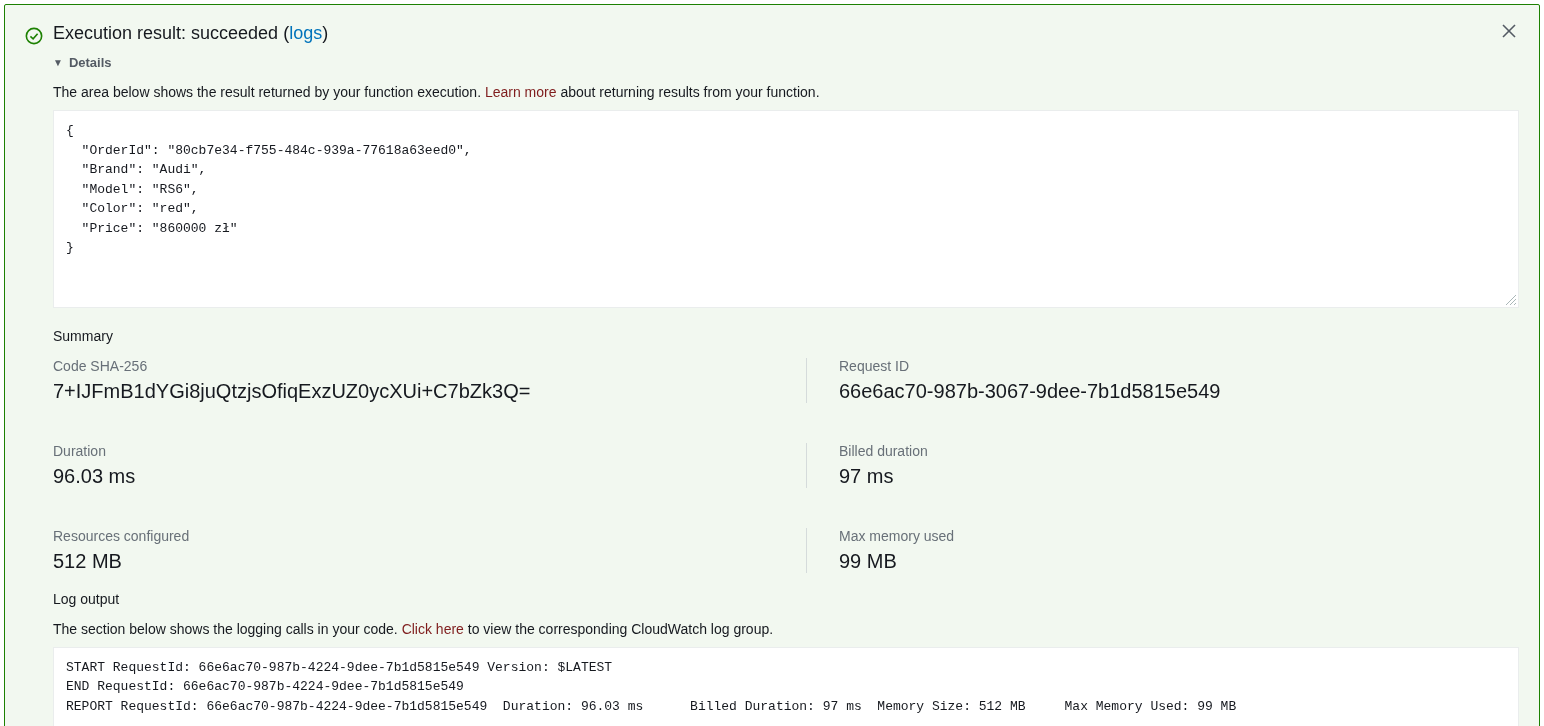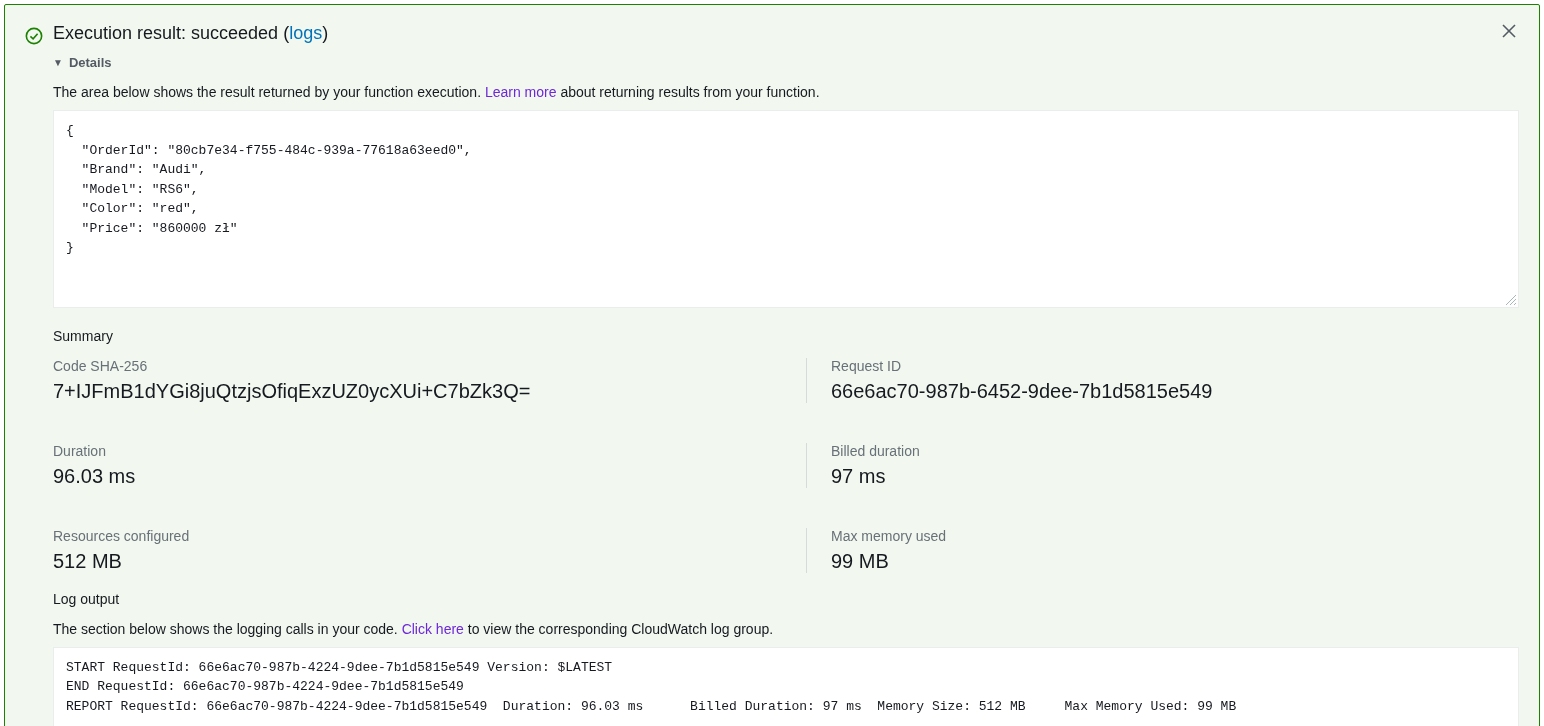--- a/index.html
+++ b/index.html
@@ -70,21 +70,21 @@
   }
   .details-toggle .triangle {
     font-size: 10px;
     color: #545b64;
   }
   .desc {
     font-size: 14px;
     color: #16191f;
     margin-bottom: 10px;
   }
-  .desc a { color: #6d28d9; text-decoration: none; cursor: pointer; }
+  .desc a { color: #7f1d1d; text-decoration: none; cursor: pointer; }
   .code-block {
     background: #fff;
     border: 1px solid #eaeded;
     padding: 10px 12px;
     font-family: Monaco, Menlo, Consolas, "Courier New", monospace;
     font-size: 13px;
     line-height: 1.5;
     white-space: pre;
     color: #16191f;
     margin-bottom: 20px;
@@ -108,21 +108,21 @@
   .summary-grid {
     display: grid;
     grid-template-columns: 1fr 1fr;
     column-gap: 0;
     row-gap: 24px;
     position: relative;
     margin-bottom: 10px;
     gap: 40px;
   }
   .summary-grid .col-right {
-    padding-left: 24px;
+    padding-left: 32px;
     border-left: 1px solid #d5dbdb;
   }
   .kv .k {
     font-size: 14px;
     color: #687078;
     margin-bottom: 6px;
   }
   .kv .v {
     font-size: 20px;
     color: #16191f;
@@ -177,21 +177,21 @@
 
     <h3 class="section-title">Summary</h3>
 
     <div class="summary-grid">
       <div class="kv">
         <div class="k">Code SHA-256</div>
         <div class="v">7+IJFmB1dYGi8juQtzjsOfiqExzUZ0ycXUi+C7bZk3Q=</div>
       </div>
       <div class="kv col-right">
         <div class="k">Request ID</div>
-        <div class="v">66e6ac70-987b-6452-9dee-7b1d5815e549</div>
+        <div class="v">66e6ac70-987b-3067-9dee-7b1d5815e549</div>
       </div>
       <div class="kv">
         <div class="k">Duration</div>
         <div class="v">96.03 ms</div>
       </div>
       <div class="kv col-right">
         <div class="k">Billed duration</div>
         <div class="v">97 ms</div>
       </div>
       <div class="kv">

